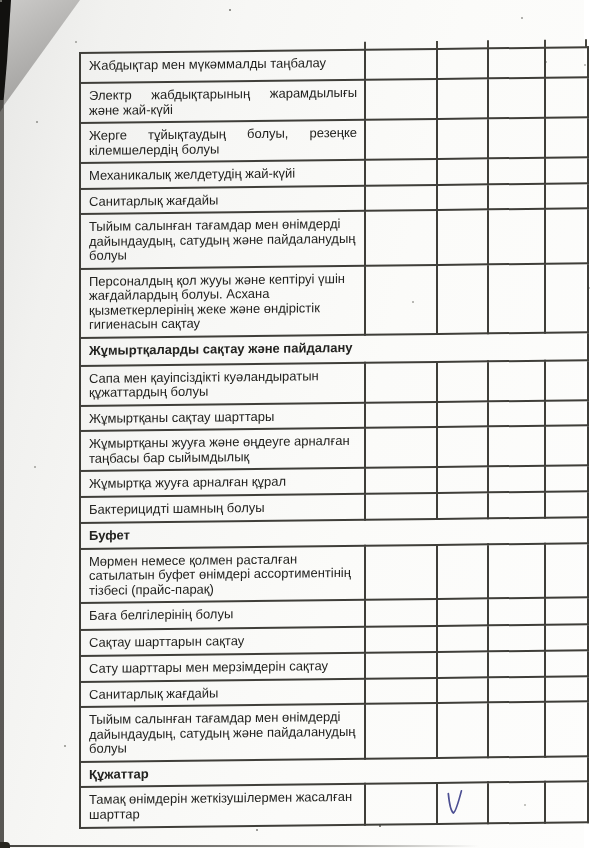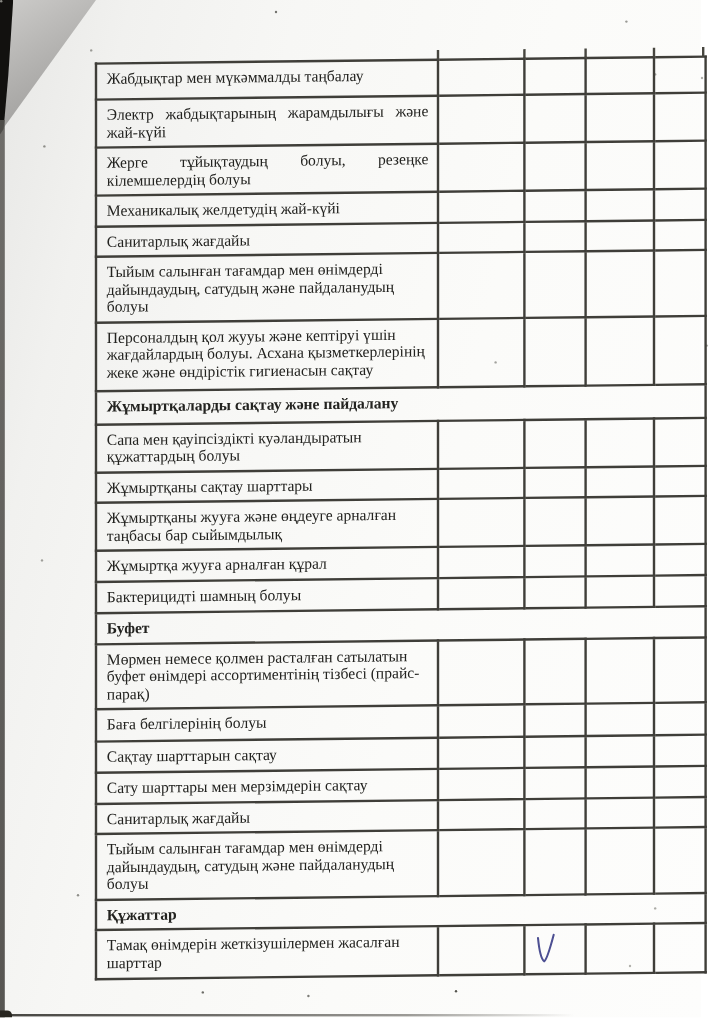--- a/index.html
+++ b/index.html
@@ -1,18 +1,18 @@
 <!DOCTYPE html>
 <html><head>
 <meta charset="utf-8">
 <style>
   html,body{margin:0;padding:0;width:600px;height:848px;overflow:hidden;
     font-family:"Liberation Sans", sans-serif;}
   .scan{position:relative;width:584px;height:848px;
-    background:linear-gradient(103deg,#e7e7e5 0%,#f1f1ef 14%,#f7f7f5 32%,#fbfbf9 60%,#fdfdfc 100%);font-family:Liberation Serif, serif;}
+    background:linear-gradient(103deg,#e7e7e5 0%,#f1f1ef 14%,#f7f7f5 32%,#fbfbf9 60%,#fdfdfc 100%);}
   
   .edge-corner{position:absolute;left:0;top:0;width:14px;height:112px;background:#12110f;
     clip-path:polygon(0 0,11px 0,7px 55%,3px 96%,0 100%);}
   
   .page-fold{position:absolute;left:2px;top:0;width:78px;height:108px;
     background:linear-gradient(150deg,#c6c5c3 5%,#b3b2b0 45%,#97969­4 100%);
     background:linear-gradient(150deg,#c9c8c6 5%,#b0afad 50%,#969593 100%);
     clip-path:polygon(0 0,100% 0,0 100%);}
   
   .edge-left{position:absolute;left:0;top:100px;width:4px;height:748px;

